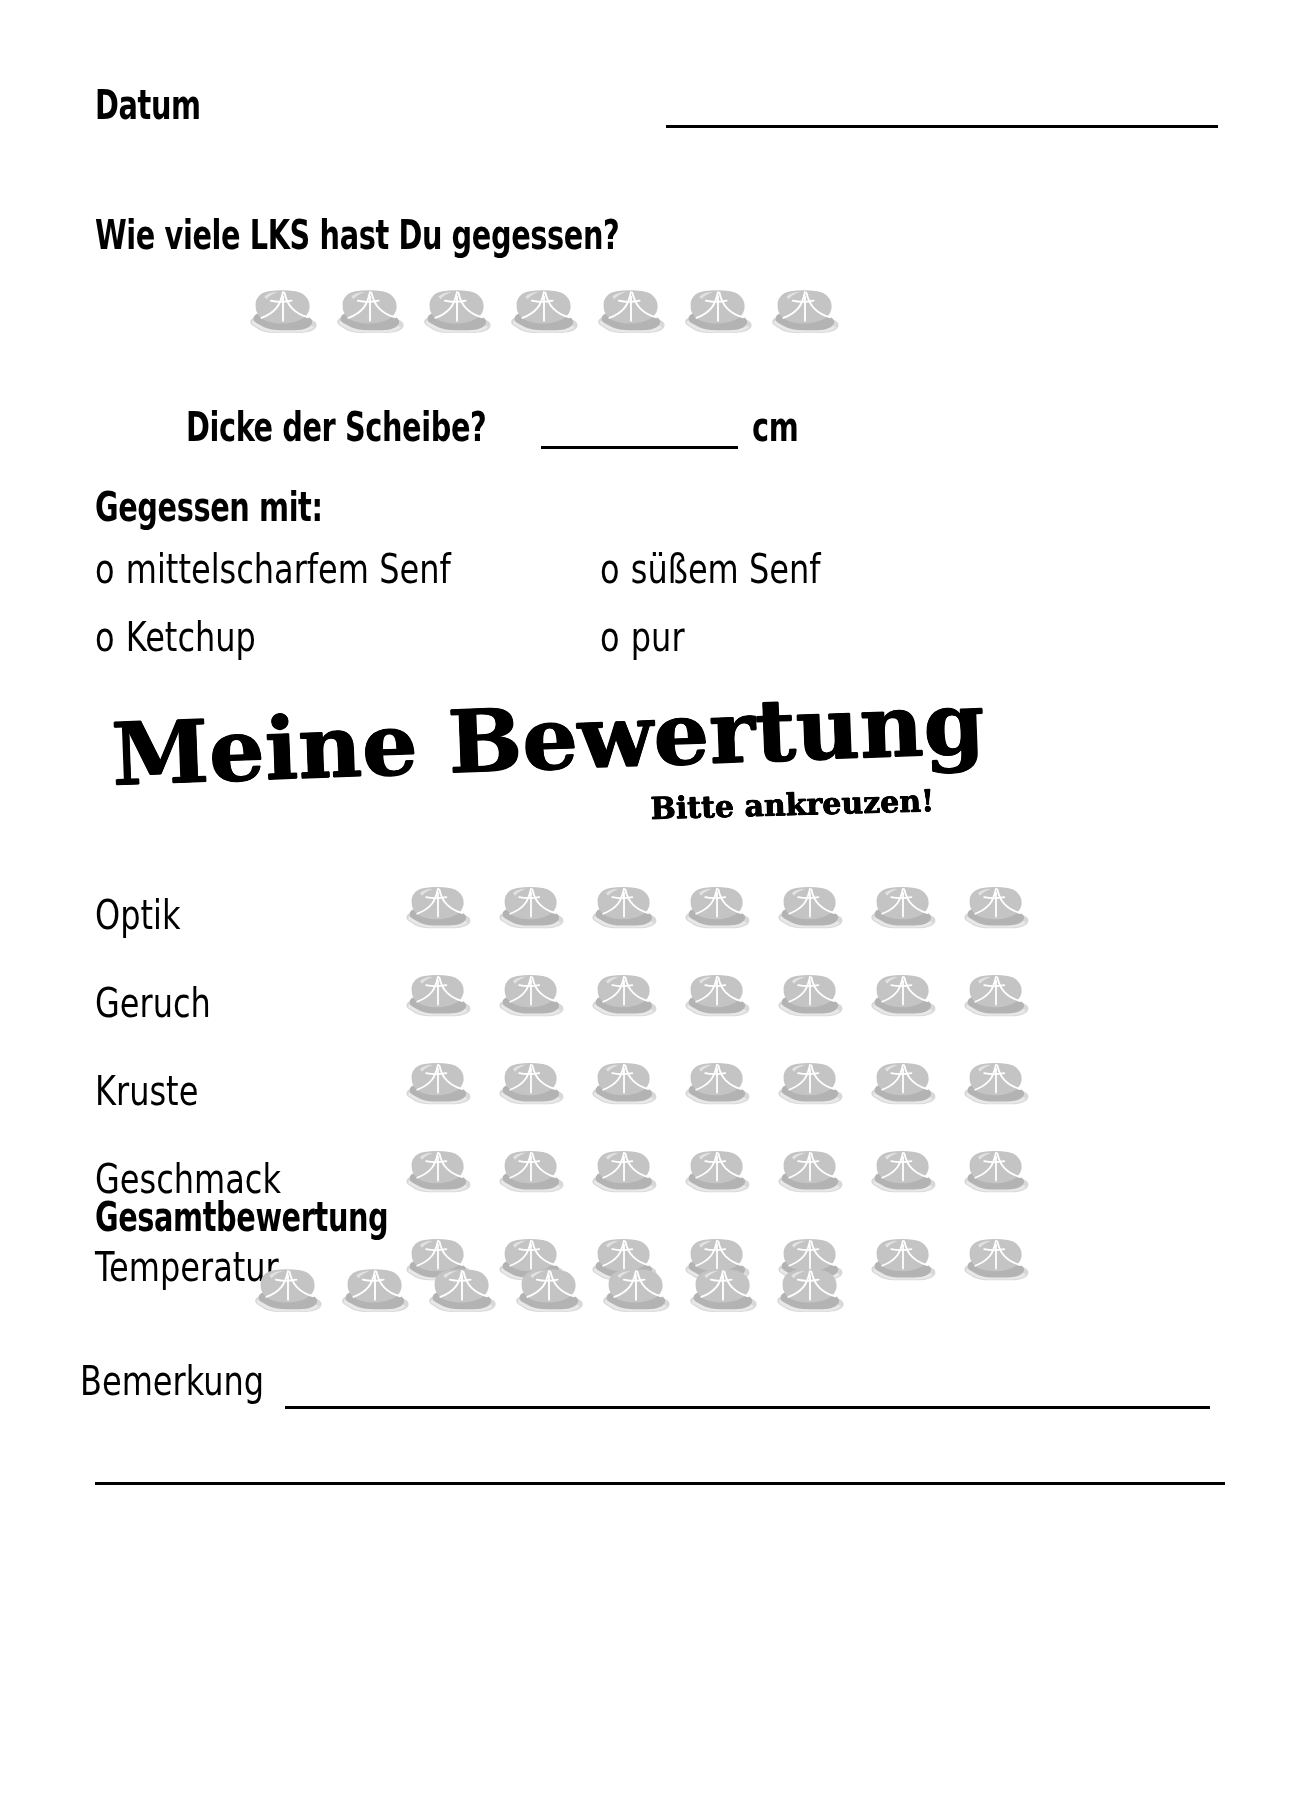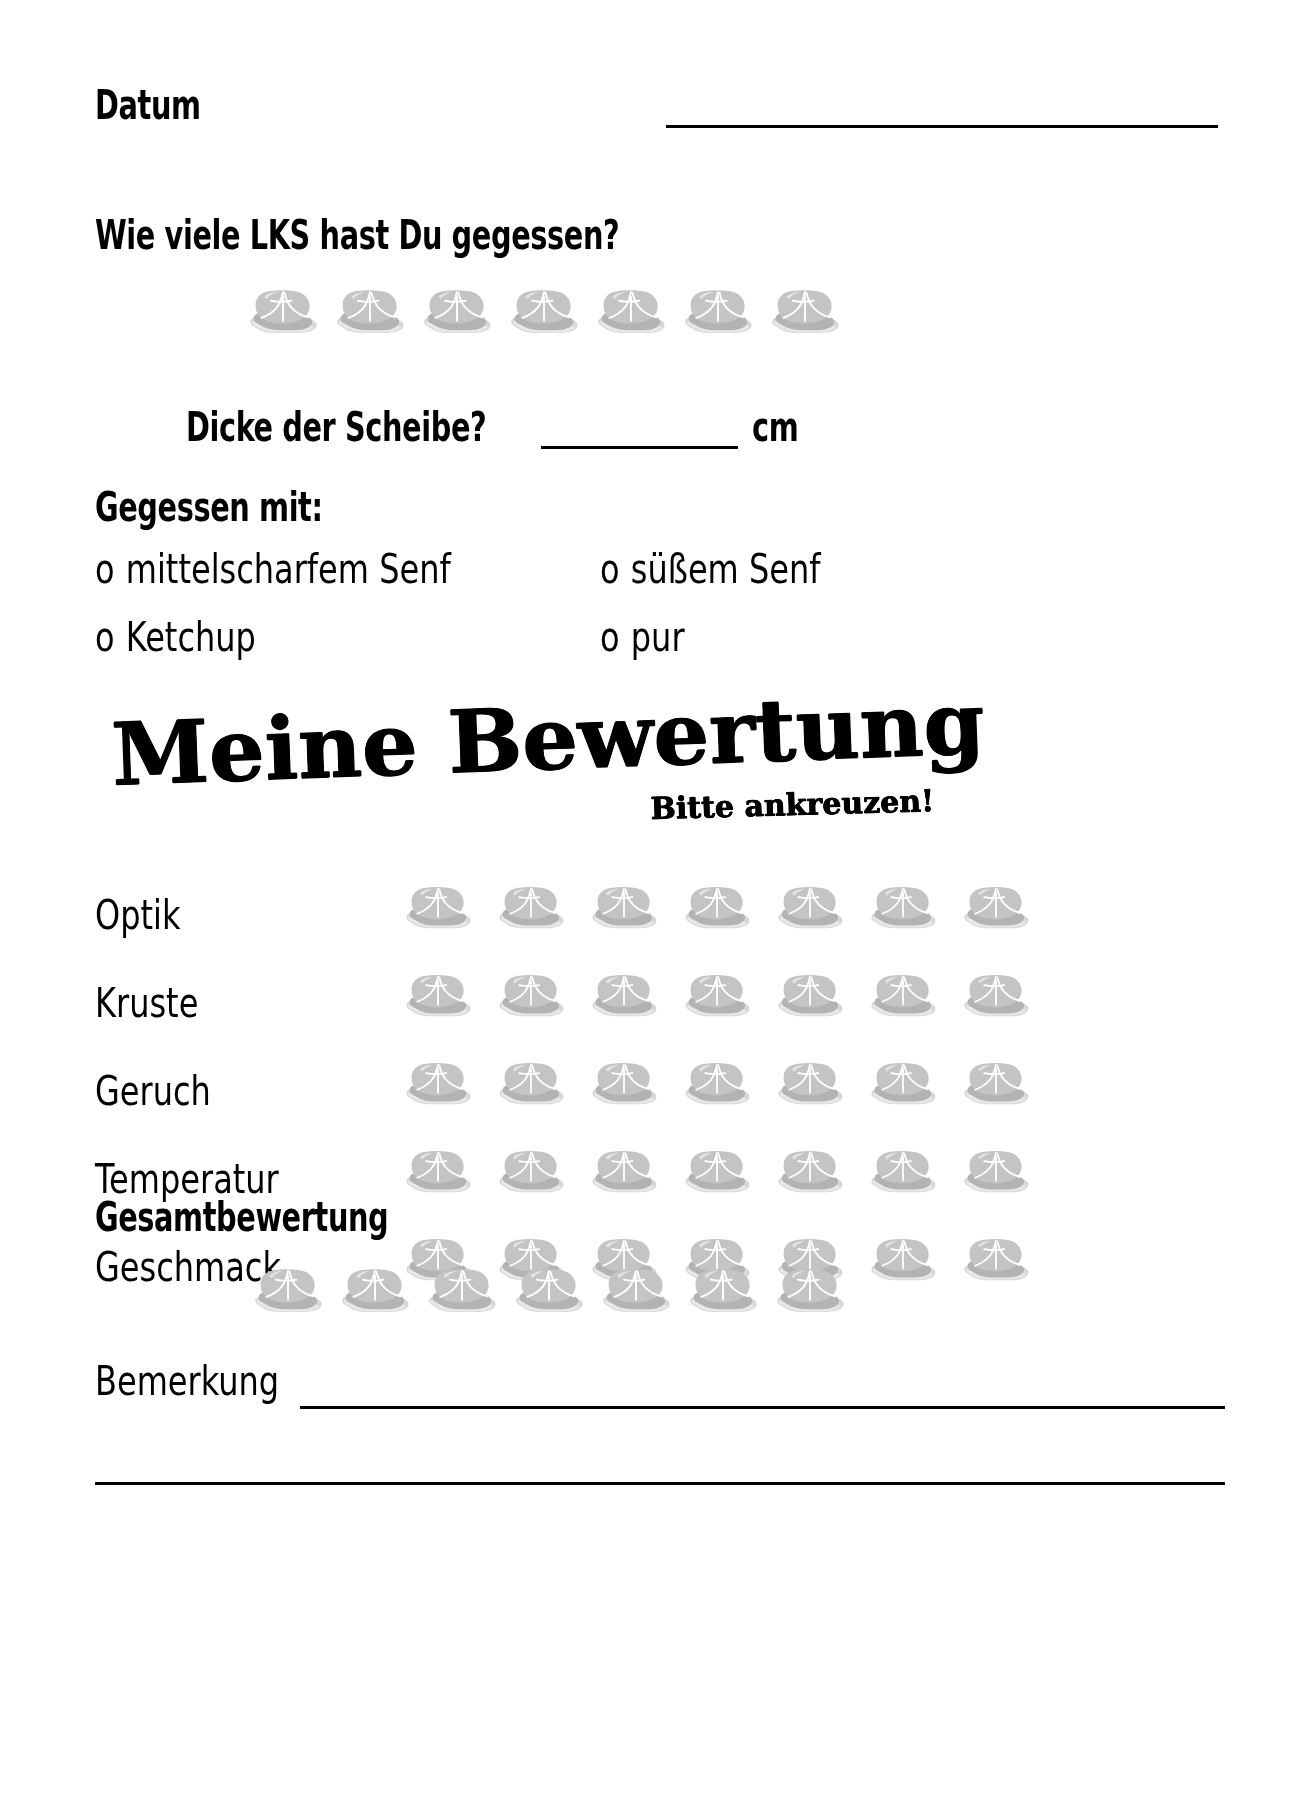--- a/index.html
+++ b/index.html
@@ -229,21 +229,21 @@
   }
   #gesamt-icons {
     left: 252px;
     top: 1268px;
     gap: 15px;
   }
 
   
   #row-bemerkung {
     position: absolute;
-    left: 95px;
+    left: 80px;
     top: 1358px;
     width: 1130px;
     height: 56px;
   }
   #row-bemerkung .lbl {
     position: absolute;
     left: 0;
     top: 0;
     font-size: 40px;
     line-height: 46px;
@@ -665,21 +665,21 @@
     <path d="M52 5 C54 14 57 21 63 27 C69 33 77 37 85 39"></path>
     <path d="M50 10 C50 20 50 30 50 44"></path>
     <path d="M33 16 C41 18 52 18 62 16"></path>
   </g>
 
   <path d="M24 10 C29 6 36 4 43 4 C37 6 31 9 27 14 Z" fill="#e8e8e8" opacity="0.85"></path>
 </svg>
         </div>
       </div>
       <div class="rating-row">
-        <div class="rlabel light-cond">Kruste</div>
+        <div class="rlabel light-cond">Geruch</div>
         <div class="ricons">
 <svg class="lks-icon" width="70" height="43" viewBox="0 0 100 62" xmlns="http://www.w3.org/2000/svg">
 
   <path d="M8 40 C4 42 3 47 7 50 L18 57 C24 60 32 61 44 61 L70 61
            C84 61 93 58 96 53 C98 49 96 45 91 43 L84 40 Z" fill="#d8d8d8"></path>
   <path d="M9 44 C6 45 6 48 10 50 L20 56 C26 59 34 60 45 60 L69 60
            C82 60 90 57 93 53 L88 50 L20 50 Z" fill="#e8e8e8"></path>
 
   <path d="M14 34 C8 37 7 43 13 47 L24 53 C30 56 38 57 49 57 L66 57
            C79 57 88 53 90 48 C92 43 88 39 81 37 Z" fill="#b3b3b3"></path>
@@ -852,21 +852,208 @@
     <path d="M52 5 C54 14 57 21 63 27 C69 33 77 37 85 39"></path>
     <path d="M50 10 C50 20 50 30 50 44"></path>
     <path d="M33 16 C41 18 52 18 62 16"></path>
   </g>
 
   <path d="M24 10 C29 6 36 4 43 4 C37 6 31 9 27 14 Z" fill="#e8e8e8" opacity="0.85"></path>
 </svg>
         </div>
       </div>
       <div class="rating-row">
-        <div class="rlabel light-cond">Geruch</div>
+        <div class="rlabel light-cond">Kruste</div>
+        <div class="ricons">
+<svg class="lks-icon" width="70" height="43" viewBox="0 0 100 62" xmlns="http://www.w3.org/2000/svg">
+
+  <path d="M8 40 C4 42 3 47 7 50 L18 57 C24 60 32 61 44 61 L70 61
+           C84 61 93 58 96 53 C98 49 96 45 91 43 L84 40 Z" fill="#d8d8d8"></path>
+  <path d="M9 44 C6 45 6 48 10 50 L20 56 C26 59 34 60 45 60 L69 60
+           C82 60 90 57 93 53 L88 50 L20 50 Z" fill="#e8e8e8"></path>
+
+  <path d="M14 34 C8 37 7 43 13 47 L24 53 C30 56 38 57 49 57 L66 57
+           C79 57 88 53 90 48 C92 43 88 39 81 37 Z" fill="#b3b3b3"></path>
+
+  <path d="M30 3 C18 5 11 13 12 24 C12 33 18 41 29 45
+           C38 48 52 49 64 46 C78 43 87 35 87 24
+           C87 13 79 5 67 3 C55 1 42 1 30 3 Z" fill="#c4c4c4"></path>
+
+  <path d="M31 4 C21 6 15 13 16 22 C17 29 23 34 32 35
+           C40 36 47 33 49 27 C51 19 46 10 39 6 Z" fill="#c4c4c4"></path>
+
+  <g stroke="#ffffff" stroke-width="2.6" fill="none" stroke-linecap="round">
+    <path d="M50 4 C48 13 46 20 41 26 C36 32 28 37 20 40"></path>
+    <path d="M52 5 C54 14 57 21 63 27 C69 33 77 37 85 39"></path>
+    <path d="M50 10 C50 20 50 30 50 44"></path>
+    <path d="M33 16 C41 18 52 18 62 16"></path>
+  </g>
+
+  <path d="M24 10 C29 6 36 4 43 4 C37 6 31 9 27 14 Z" fill="#e8e8e8" opacity="0.85"></path>
+</svg>
+<svg class="lks-icon" width="70" height="43" viewBox="0 0 100 62" xmlns="http://www.w3.org/2000/svg">
+
+  <path d="M8 40 C4 42 3 47 7 50 L18 57 C24 60 32 61 44 61 L70 61
+           C84 61 93 58 96 53 C98 49 96 45 91 43 L84 40 Z" fill="#d8d8d8"></path>
+  <path d="M9 44 C6 45 6 48 10 50 L20 56 C26 59 34 60 45 60 L69 60
+           C82 60 90 57 93 53 L88 50 L20 50 Z" fill="#e8e8e8"></path>
+
+  <path d="M14 34 C8 37 7 43 13 47 L24 53 C30 56 38 57 49 57 L66 57
+           C79 57 88 53 90 48 C92 43 88 39 81 37 Z" fill="#b3b3b3"></path>
+
+  <path d="M30 3 C18 5 11 13 12 24 C12 33 18 41 29 45
+           C38 48 52 49 64 46 C78 43 87 35 87 24
+           C87 13 79 5 67 3 C55 1 42 1 30 3 Z" fill="#c4c4c4"></path>
+
+  <path d="M31 4 C21 6 15 13 16 22 C17 29 23 34 32 35
+           C40 36 47 33 49 27 C51 19 46 10 39 6 Z" fill="#c4c4c4"></path>
+
+  <g stroke="#ffffff" stroke-width="2.6" fill="none" stroke-linecap="round">
+    <path d="M50 4 C48 13 46 20 41 26 C36 32 28 37 20 40"></path>
+    <path d="M52 5 C54 14 57 21 63 27 C69 33 77 37 85 39"></path>
+    <path d="M50 10 C50 20 50 30 50 44"></path>
+    <path d="M33 16 C41 18 52 18 62 16"></path>
+  </g>
+
+  <path d="M24 10 C29 6 36 4 43 4 C37 6 31 9 27 14 Z" fill="#e8e8e8" opacity="0.85"></path>
+</svg>
+<svg class="lks-icon" width="70" height="43" viewBox="0 0 100 62" xmlns="http://www.w3.org/2000/svg">
+
+  <path d="M8 40 C4 42 3 47 7 50 L18 57 C24 60 32 61 44 61 L70 61
+           C84 61 93 58 96 53 C98 49 96 45 91 43 L84 40 Z" fill="#d8d8d8"></path>
+  <path d="M9 44 C6 45 6 48 10 50 L20 56 C26 59 34 60 45 60 L69 60
+           C82 60 90 57 93 53 L88 50 L20 50 Z" fill="#e8e8e8"></path>
+
+  <path d="M14 34 C8 37 7 43 13 47 L24 53 C30 56 38 57 49 57 L66 57
+           C79 57 88 53 90 48 C92 43 88 39 81 37 Z" fill="#b3b3b3"></path>
+
+  <path d="M30 3 C18 5 11 13 12 24 C12 33 18 41 29 45
+           C38 48 52 49 64 46 C78 43 87 35 87 24
+           C87 13 79 5 67 3 C55 1 42 1 30 3 Z" fill="#c4c4c4"></path>
+
+  <path d="M31 4 C21 6 15 13 16 22 C17 29 23 34 32 35
+           C40 36 47 33 49 27 C51 19 46 10 39 6 Z" fill="#c4c4c4"></path>
+
+  <g stroke="#ffffff" stroke-width="2.6" fill="none" stroke-linecap="round">
+    <path d="M50 4 C48 13 46 20 41 26 C36 32 28 37 20 40"></path>
+    <path d="M52 5 C54 14 57 21 63 27 C69 33 77 37 85 39"></path>
+    <path d="M50 10 C50 20 50 30 50 44"></path>
+    <path d="M33 16 C41 18 52 18 62 16"></path>
+  </g>
+
+  <path d="M24 10 C29 6 36 4 43 4 C37 6 31 9 27 14 Z" fill="#e8e8e8" opacity="0.85"></path>
+</svg>
+<svg class="lks-icon" width="70" height="43" viewBox="0 0 100 62" xmlns="http://www.w3.org/2000/svg">
+
+  <path d="M8 40 C4 42 3 47 7 50 L18 57 C24 60 32 61 44 61 L70 61
+           C84 61 93 58 96 53 C98 49 96 45 91 43 L84 40 Z" fill="#d8d8d8"></path>
+  <path d="M9 44 C6 45 6 48 10 50 L20 56 C26 59 34 60 45 60 L69 60
+           C82 60 90 57 93 53 L88 50 L20 50 Z" fill="#e8e8e8"></path>
+
+  <path d="M14 34 C8 37 7 43 13 47 L24 53 C30 56 38 57 49 57 L66 57
+           C79 57 88 53 90 48 C92 43 88 39 81 37 Z" fill="#b3b3b3"></path>
+
+  <path d="M30 3 C18 5 11 13 12 24 C12 33 18 41 29 45
+           C38 48 52 49 64 46 C78 43 87 35 87 24
+           C87 13 79 5 67 3 C55 1 42 1 30 3 Z" fill="#c4c4c4"></path>
+
+  <path d="M31 4 C21 6 15 13 16 22 C17 29 23 34 32 35
+           C40 36 47 33 49 27 C51 19 46 10 39 6 Z" fill="#c4c4c4"></path>
+
+  <g stroke="#ffffff" stroke-width="2.6" fill="none" stroke-linecap="round">
+    <path d="M50 4 C48 13 46 20 41 26 C36 32 28 37 20 40"></path>
+    <path d="M52 5 C54 14 57 21 63 27 C69 33 77 37 85 39"></path>
+    <path d="M50 10 C50 20 50 30 50 44"></path>
+    <path d="M33 16 C41 18 52 18 62 16"></path>
+  </g>
+
+  <path d="M24 10 C29 6 36 4 43 4 C37 6 31 9 27 14 Z" fill="#e8e8e8" opacity="0.85"></path>
+</svg>
+<svg class="lks-icon" width="70" height="43" viewBox="0 0 100 62" xmlns="http://www.w3.org/2000/svg">
+
+  <path d="M8 40 C4 42 3 47 7 50 L18 57 C24 60 32 61 44 61 L70 61
+           C84 61 93 58 96 53 C98 49 96 45 91 43 L84 40 Z" fill="#d8d8d8"></path>
+  <path d="M9 44 C6 45 6 48 10 50 L20 56 C26 59 34 60 45 60 L69 60
+           C82 60 90 57 93 53 L88 50 L20 50 Z" fill="#e8e8e8"></path>
+
+  <path d="M14 34 C8 37 7 43 13 47 L24 53 C30 56 38 57 49 57 L66 57
+           C79 57 88 53 90 48 C92 43 88 39 81 37 Z" fill="#b3b3b3"></path>
+
+  <path d="M30 3 C18 5 11 13 12 24 C12 33 18 41 29 45
+           C38 48 52 49 64 46 C78 43 87 35 87 24
+           C87 13 79 5 67 3 C55 1 42 1 30 3 Z" fill="#c4c4c4"></path>
+
+  <path d="M31 4 C21 6 15 13 16 22 C17 29 23 34 32 35
+           C40 36 47 33 49 27 C51 19 46 10 39 6 Z" fill="#c4c4c4"></path>
+
+  <g stroke="#ffffff" stroke-width="2.6" fill="none" stroke-linecap="round">
+    <path d="M50 4 C48 13 46 20 41 26 C36 32 28 37 20 40"></path>
+    <path d="M52 5 C54 14 57 21 63 27 C69 33 77 37 85 39"></path>
+    <path d="M50 10 C50 20 50 30 50 44"></path>
+    <path d="M33 16 C41 18 52 18 62 16"></path>
+  </g>
+
+  <path d="M24 10 C29 6 36 4 43 4 C37 6 31 9 27 14 Z" fill="#e8e8e8" opacity="0.85"></path>
+</svg>
+<svg class="lks-icon" width="70" height="43" viewBox="0 0 100 62" xmlns="http://www.w3.org/2000/svg">
+
+  <path d="M8 40 C4 42 3 47 7 50 L18 57 C24 60 32 61 44 61 L70 61
+           C84 61 93 58 96 53 C98 49 96 45 91 43 L84 40 Z" fill="#d8d8d8"></path>
+  <path d="M9 44 C6 45 6 48 10 50 L20 56 C26 59 34 60 45 60 L69 60
+           C82 60 90 57 93 53 L88 50 L20 50 Z" fill="#e8e8e8"></path>
+
+  <path d="M14 34 C8 37 7 43 13 47 L24 53 C30 56 38 57 49 57 L66 57
+           C79 57 88 53 90 48 C92 43 88 39 81 37 Z" fill="#b3b3b3"></path>
+
+  <path d="M30 3 C18 5 11 13 12 24 C12 33 18 41 29 45
+           C38 48 52 49 64 46 C78 43 87 35 87 24
+           C87 13 79 5 67 3 C55 1 42 1 30 3 Z" fill="#c4c4c4"></path>
+
+  <path d="M31 4 C21 6 15 13 16 22 C17 29 23 34 32 35
+           C40 36 47 33 49 27 C51 19 46 10 39 6 Z" fill="#c4c4c4"></path>
+
+  <g stroke="#ffffff" stroke-width="2.6" fill="none" stroke-linecap="round">
+    <path d="M50 4 C48 13 46 20 41 26 C36 32 28 37 20 40"></path>
+    <path d="M52 5 C54 14 57 21 63 27 C69 33 77 37 85 39"></path>
+    <path d="M50 10 C50 20 50 30 50 44"></path>
+    <path d="M33 16 C41 18 52 18 62 16"></path>
+  </g>
+
+  <path d="M24 10 C29 6 36 4 43 4 C37 6 31 9 27 14 Z" fill="#e8e8e8" opacity="0.85"></path>
+</svg>
+<svg class="lks-icon" width="70" height="43" viewBox="0 0 100 62" xmlns="http://www.w3.org/2000/svg">
+
+  <path d="M8 40 C4 42 3 47 7 50 L18 57 C24 60 32 61 44 61 L70 61
+           C84 61 93 58 96 53 C98 49 96 45 91 43 L84 40 Z" fill="#d8d8d8"></path>
+  <path d="M9 44 C6 45 6 48 10 50 L20 56 C26 59 34 60 45 60 L69 60
+           C82 60 90 57 93 53 L88 50 L20 50 Z" fill="#e8e8e8"></path>
+
+  <path d="M14 34 C8 37 7 43 13 47 L24 53 C30 56 38 57 49 57 L66 57
+           C79 57 88 53 90 48 C92 43 88 39 81 37 Z" fill="#b3b3b3"></path>
+
+  <path d="M30 3 C18 5 11 13 12 24 C12 33 18 41 29 45
+           C38 48 52 49 64 46 C78 43 87 35 87 24
+           C87 13 79 5 67 3 C55 1 42 1 30 3 Z" fill="#c4c4c4"></path>
+
+  <path d="M31 4 C21 6 15 13 16 22 C17 29 23 34 32 35
+           C40 36 47 33 49 27 C51 19 46 10 39 6 Z" fill="#c4c4c4"></path>
+
+  <g stroke="#ffffff" stroke-width="2.6" fill="none" stroke-linecap="round">
+    <path d="M50 4 C48 13 46 20 41 26 C36 32 28 37 20 40"></path>
+    <path d="M52 5 C54 14 57 21 63 27 C69 33 77 37 85 39"></path>
+    <path d="M50 10 C50 20 50 30 50 44"></path>
+    <path d="M33 16 C41 18 52 18 62 16"></path>
+  </g>
+
+  <path d="M24 10 C29 6 36 4 43 4 C37 6 31 9 27 14 Z" fill="#e8e8e8" opacity="0.85"></path>
+</svg>
+        </div>
+      </div>
+      <div class="rating-row">
+        <div class="rlabel light-cond">Geschmack</div>
         <div class="ricons">
 <svg class="lks-icon" width="70" height="43" viewBox="0 0 100 62" xmlns="http://www.w3.org/2000/svg">
 
   <path d="M8 40 C4 42 3 47 7 50 L18 57 C24 60 32 61 44 61 L70 61
            C84 61 93 58 96 53 C98 49 96 45 91 43 L84 40 Z" fill="#d8d8d8"></path>
   <path d="M9 44 C6 45 6 48 10 50 L20 56 C26 59 34 60 45 60 L69 60
            C82 60 90 57 93 53 L88 50 L20 50 Z" fill="#e8e8e8"></path>
 
   <path d="M14 34 C8 37 7 43 13 47 L24 53 C30 56 38 57 49 57 L66 57
            C79 57 88 53 90 48 C92 43 88 39 81 37 Z" fill="#b3b3b3"></path>
@@ -1225,207 +1412,20 @@
     <path d="M50 4 C48 13 46 20 41 26 C36 32 28 37 20 40"></path>
     <path d="M52 5 C54 14 57 21 63 27 C69 33 77 37 85 39"></path>
     <path d="M50 10 C50 20 50 30 50 44"></path>
     <path d="M33 16 C41 18 52 18 62 16"></path>
   </g>
 
   <path d="M24 10 C29 6 36 4 43 4 C37 6 31 9 27 14 Z" fill="#e8e8e8" opacity="0.85"></path>
 </svg>
         </div>
       </div>
-      <div class="rating-row">
-        <div class="rlabel light-cond">Geschmack</div>
-        <div class="ricons">
-<svg class="lks-icon" width="70" height="43" viewBox="0 0 100 62" xmlns="http://www.w3.org/2000/svg">
-
-  <path d="M8 40 C4 42 3 47 7 50 L18 57 C24 60 32 61 44 61 L70 61
-           C84 61 93 58 96 53 C98 49 96 45 91 43 L84 40 Z" fill="#d8d8d8"></path>
-  <path d="M9 44 C6 45 6 48 10 50 L20 56 C26 59 34 60 45 60 L69 60
-           C82 60 90 57 93 53 L88 50 L20 50 Z" fill="#e8e8e8"></path>
-
-  <path d="M14 34 C8 37 7 43 13 47 L24 53 C30 56 38 57 49 57 L66 57
-           C79 57 88 53 90 48 C92 43 88 39 81 37 Z" fill="#b3b3b3"></path>
-
-  <path d="M30 3 C18 5 11 13 12 24 C12 33 18 41 29 45
-           C38 48 52 49 64 46 C78 43 87 35 87 24
-           C87 13 79 5 67 3 C55 1 42 1 30 3 Z" fill="#c4c4c4"></path>
-
-  <path d="M31 4 C21 6 15 13 16 22 C17 29 23 34 32 35
-           C40 36 47 33 49 27 C51 19 46 10 39 6 Z" fill="#c4c4c4"></path>
-
-  <g stroke="#ffffff" stroke-width="2.6" fill="none" stroke-linecap="round">
-    <path d="M50 4 C48 13 46 20 41 26 C36 32 28 37 20 40"></path>
-    <path d="M52 5 C54 14 57 21 63 27 C69 33 77 37 85 39"></path>
-    <path d="M50 10 C50 20 50 30 50 44"></path>
-    <path d="M33 16 C41 18 52 18 62 16"></path>
-  </g>
-
-  <path d="M24 10 C29 6 36 4 43 4 C37 6 31 9 27 14 Z" fill="#e8e8e8" opacity="0.85"></path>
-</svg>
-<svg class="lks-icon" width="70" height="43" viewBox="0 0 100 62" xmlns="http://www.w3.org/2000/svg">
-
-  <path d="M8 40 C4 42 3 47 7 50 L18 57 C24 60 32 61 44 61 L70 61
-           C84 61 93 58 96 53 C98 49 96 45 91 43 L84 40 Z" fill="#d8d8d8"></path>
-  <path d="M9 44 C6 45 6 48 10 50 L20 56 C26 59 34 60 45 60 L69 60
-           C82 60 90 57 93 53 L88 50 L20 50 Z" fill="#e8e8e8"></path>
-
-  <path d="M14 34 C8 37 7 43 13 47 L24 53 C30 56 38 57 49 57 L66 57
-           C79 57 88 53 90 48 C92 43 88 39 81 37 Z" fill="#b3b3b3"></path>
-
-  <path d="M30 3 C18 5 11 13 12 24 C12 33 18 41 29 45
-           C38 48 52 49 64 46 C78 43 87 35 87 24
-           C87 13 79 5 67 3 C55 1 42 1 30 3 Z" fill="#c4c4c4"></path>
-
-  <path d="M31 4 C21 6 15 13 16 22 C17 29 23 34 32 35
-           C40 36 47 33 49 27 C51 19 46 10 39 6 Z" fill="#c4c4c4"></path>
-
-  <g stroke="#ffffff" stroke-width="2.6" fill="none" stroke-linecap="round">
-    <path d="M50 4 C48 13 46 20 41 26 C36 32 28 37 20 40"></path>
-    <path d="M52 5 C54 14 57 21 63 27 C69 33 77 37 85 39"></path>
-    <path d="M50 10 C50 20 50 30 50 44"></path>
-    <path d="M33 16 C41 18 52 18 62 16"></path>
-  </g>
-
-  <path d="M24 10 C29 6 36 4 43 4 C37 6 31 9 27 14 Z" fill="#e8e8e8" opacity="0.85"></path>
-</svg>
-<svg class="lks-icon" width="70" height="43" viewBox="0 0 100 62" xmlns="http://www.w3.org/2000/svg">
-
-  <path d="M8 40 C4 42 3 47 7 50 L18 57 C24 60 32 61 44 61 L70 61
-           C84 61 93 58 96 53 C98 49 96 45 91 43 L84 40 Z" fill="#d8d8d8"></path>
-  <path d="M9 44 C6 45 6 48 10 50 L20 56 C26 59 34 60 45 60 L69 60
-           C82 60 90 57 93 53 L88 50 L20 50 Z" fill="#e8e8e8"></path>
-
-  <path d="M14 34 C8 37 7 43 13 47 L24 53 C30 56 38 57 49 57 L66 57
-           C79 57 88 53 90 48 C92 43 88 39 81 37 Z" fill="#b3b3b3"></path>
-
-  <path d="M30 3 C18 5 11 13 12 24 C12 33 18 41 29 45
-           C38 48 52 49 64 46 C78 43 87 35 87 24
-           C87 13 79 5 67 3 C55 1 42 1 30 3 Z" fill="#c4c4c4"></path>
-
-  <path d="M31 4 C21 6 15 13 16 22 C17 29 23 34 32 35
-           C40 36 47 33 49 27 C51 19 46 10 39 6 Z" fill="#c4c4c4"></path>
-
-  <g stroke="#ffffff" stroke-width="2.6" fill="none" stroke-linecap="round">
-    <path d="M50 4 C48 13 46 20 41 26 C36 32 28 37 20 40"></path>
-    <path d="M52 5 C54 14 57 21 63 27 C69 33 77 37 85 39"></path>
-    <path d="M50 10 C50 20 50 30 50 44"></path>
-    <path d="M33 16 C41 18 52 18 62 16"></path>
-  </g>
-
-  <path d="M24 10 C29 6 36 4 43 4 C37 6 31 9 27 14 Z" fill="#e8e8e8" opacity="0.85"></path>
-</svg>
-<svg class="lks-icon" width="70" height="43" viewBox="0 0 100 62" xmlns="http://www.w3.org/2000/svg">
-
-  <path d="M8 40 C4 42 3 47 7 50 L18 57 C24 60 32 61 44 61 L70 61
-           C84 61 93 58 96 53 C98 49 96 45 91 43 L84 40 Z" fill="#d8d8d8"></path>
-  <path d="M9 44 C6 45 6 48 10 50 L20 56 C26 59 34 60 45 60 L69 60
-           C82 60 90 57 93 53 L88 50 L20 50 Z" fill="#e8e8e8"></path>
-
-  <path d="M14 34 C8 37 7 43 13 47 L24 53 C30 56 38 57 49 57 L66 57
-           C79 57 88 53 90 48 C92 43 88 39 81 37 Z" fill="#b3b3b3"></path>
-
-  <path d="M30 3 C18 5 11 13 12 24 C12 33 18 41 29 45
-           C38 48 52 49 64 46 C78 43 87 35 87 24
-           C87 13 79 5 67 3 C55 1 42 1 30 3 Z" fill="#c4c4c4"></path>
-
-  <path d="M31 4 C21 6 15 13 16 22 C17 29 23 34 32 35
-           C40 36 47 33 49 27 C51 19 46 10 39 6 Z" fill="#c4c4c4"></path>
-
-  <g stroke="#ffffff" stroke-width="2.6" fill="none" stroke-linecap="round">
-    <path d="M50 4 C48 13 46 20 41 26 C36 32 28 37 20 40"></path>
-    <path d="M52 5 C54 14 57 21 63 27 C69 33 77 37 85 39"></path>
-    <path d="M50 10 C50 20 50 30 50 44"></path>
-    <path d="M33 16 C41 18 52 18 62 16"></path>
-  </g>
-
-  <path d="M24 10 C29 6 36 4 43 4 C37 6 31 9 27 14 Z" fill="#e8e8e8" opacity="0.85"></path>
-</svg>
-<svg class="lks-icon" width="70" height="43" viewBox="0 0 100 62" xmlns="http://www.w3.org/2000/svg">
-
-  <path d="M8 40 C4 42 3 47 7 50 L18 57 C24 60 32 61 44 61 L70 61
-           C84 61 93 58 96 53 C98 49 96 45 91 43 L84 40 Z" fill="#d8d8d8"></path>
-  <path d="M9 44 C6 45 6 48 10 50 L20 56 C26 59 34 60 45 60 L69 60
-           C82 60 90 57 93 53 L88 50 L20 50 Z" fill="#e8e8e8"></path>
-
-  <path d="M14 34 C8 37 7 43 13 47 L24 53 C30 56 38 57 49 57 L66 57
-           C79 57 88 53 90 48 C92 43 88 39 81 37 Z" fill="#b3b3b3"></path>
-
-  <path d="M30 3 C18 5 11 13 12 24 C12 33 18 41 29 45
-           C38 48 52 49 64 46 C78 43 87 35 87 24
-           C87 13 79 5 67 3 C55 1 42 1 30 3 Z" fill="#c4c4c4"></path>
-
-  <path d="M31 4 C21 6 15 13 16 22 C17 29 23 34 32 35
-           C40 36 47 33 49 27 C51 19 46 10 39 6 Z" fill="#c4c4c4"></path>
-
-  <g stroke="#ffffff" stroke-width="2.6" fill="none" stroke-linecap="round">
-    <path d="M50 4 C48 13 46 20 41 26 C36 32 28 37 20 40"></path>
-    <path d="M52 5 C54 14 57 21 63 27 C69 33 77 37 85 39"></path>
-    <path d="M50 10 C50 20 50 30 50 44"></path>
-    <path d="M33 16 C41 18 52 18 62 16"></path>
-  </g>
-
-  <path d="M24 10 C29 6 36 4 43 4 C37 6 31 9 27 14 Z" fill="#e8e8e8" opacity="0.85"></path>
-</svg>
-<svg class="lks-icon" width="70" height="43" viewBox="0 0 100 62" xmlns="http://www.w3.org/2000/svg">
-
-  <path d="M8 40 C4 42 3 47 7 50 L18 57 C24 60 32 61 44 61 L70 61
-           C84 61 93 58 96 53 C98 49 96 45 91 43 L84 40 Z" fill="#d8d8d8"></path>
-  <path d="M9 44 C6 45 6 48 10 50 L20 56 C26 59 34 60 45 60 L69 60
-           C82 60 90 57 93 53 L88 50 L20 50 Z" fill="#e8e8e8"></path>
-
-  <path d="M14 34 C8 37 7 43 13 47 L24 53 C30 56 38 57 49 57 L66 57
-           C79 57 88 53 90 48 C92 43 88 39 81 37 Z" fill="#b3b3b3"></path>
-
-  <path d="M30 3 C18 5 11 13 12 24 C12 33 18 41 29 45
-           C38 48 52 49 64 46 C78 43 87 35 87 24
-           C87 13 79 5 67 3 C55 1 42 1 30 3 Z" fill="#c4c4c4"></path>
-
-  <path d="M31 4 C21 6 15 13 16 22 C17 29 23 34 32 35
-           C40 36 47 33 49 27 C51 19 46 10 39 6 Z" fill="#c4c4c4"></path>
-
-  <g stroke="#ffffff" stroke-width="2.6" fill="none" stroke-linecap="round">
-    <path d="M50 4 C48 13 46 20 41 26 C36 32 28 37 20 40"></path>
-    <path d="M52 5 C54 14 57 21 63 27 C69 33 77 37 85 39"></path>
-    <path d="M50 10 C50 20 50 30 50 44"></path>
-    <path d="M33 16 C41 18 52 18 62 16"></path>
-  </g>
-
-  <path d="M24 10 C29 6 36 4 43 4 C37 6 31 9 27 14 Z" fill="#e8e8e8" opacity="0.85"></path>
-</svg>
-<svg class="lks-icon" width="70" height="43" viewBox="0 0 100 62" xmlns="http://www.w3.org/2000/svg">
-
-  <path d="M8 40 C4 42 3 47 7 50 L18 57 C24 60 32 61 44 61 L70 61
-           C84 61 93 58 96 53 C98 49 96 45 91 43 L84 40 Z" fill="#d8d8d8"></path>
-  <path d="M9 44 C6 45 6 48 10 50 L20 56 C26 59 34 60 45 60 L69 60
-           C82 60 90 57 93 53 L88 50 L20 50 Z" fill="#e8e8e8"></path>
-
-  <path d="M14 34 C8 37 7 43 13 47 L24 53 C30 56 38 57 49 57 L66 57
-           C79 57 88 53 90 48 C92 43 88 39 81 37 Z" fill="#b3b3b3"></path>
-
-  <path d="M30 3 C18 5 11 13 12 24 C12 33 18 41 29 45
-           C38 48 52 49 64 46 C78 43 87 35 87 24
-           C87 13 79 5 67 3 C55 1 42 1 30 3 Z" fill="#c4c4c4"></path>
-
-  <path d="M31 4 C21 6 15 13 16 22 C17 29 23 34 32 35
-           C40 36 47 33 49 27 C51 19 46 10 39 6 Z" fill="#c4c4c4"></path>
-
-  <g stroke="#ffffff" stroke-width="2.6" fill="none" stroke-linecap="round">
-    <path d="M50 4 C48 13 46 20 41 26 C36 32 28 37 20 40"></path>
-    <path d="M52 5 C54 14 57 21 63 27 C69 33 77 37 85 39"></path>
-    <path d="M50 10 C50 20 50 30 50 44"></path>
-    <path d="M33 16 C41 18 52 18 62 16"></path>
-  </g>
-
-  <path d="M24 10 C29 6 36 4 43 4 C37 6 31 9 27 14 Z" fill="#e8e8e8" opacity="0.85"></path>
-</svg>
-        </div>
-      </div>
     </div>
 
   <div class="hdr-bold" id="gesamt-title">Gesamtbewertung</div>
   <div class="icon-row" id="gesamt-icons">
 <svg class="lks-icon" width="72" height="45" viewBox="0 0 100 62" xmlns="http://www.w3.org/2000/svg">
 
   <path d="M8 40 C4 42 3 47 7 50 L18 57 C24 60 32 61 44 61 L70 61
            C84 61 93 58 96 53 C98 49 96 45 91 43 L84 40 Z" fill="#d8d8d8"></path>
   <path d="M9 44 C6 45 6 48 10 50 L20 56 C26 59 34 60 45 60 L69 60
            C82 60 90 57 93 53 L88 50 L20 50 Z" fill="#e8e8e8"></path>

